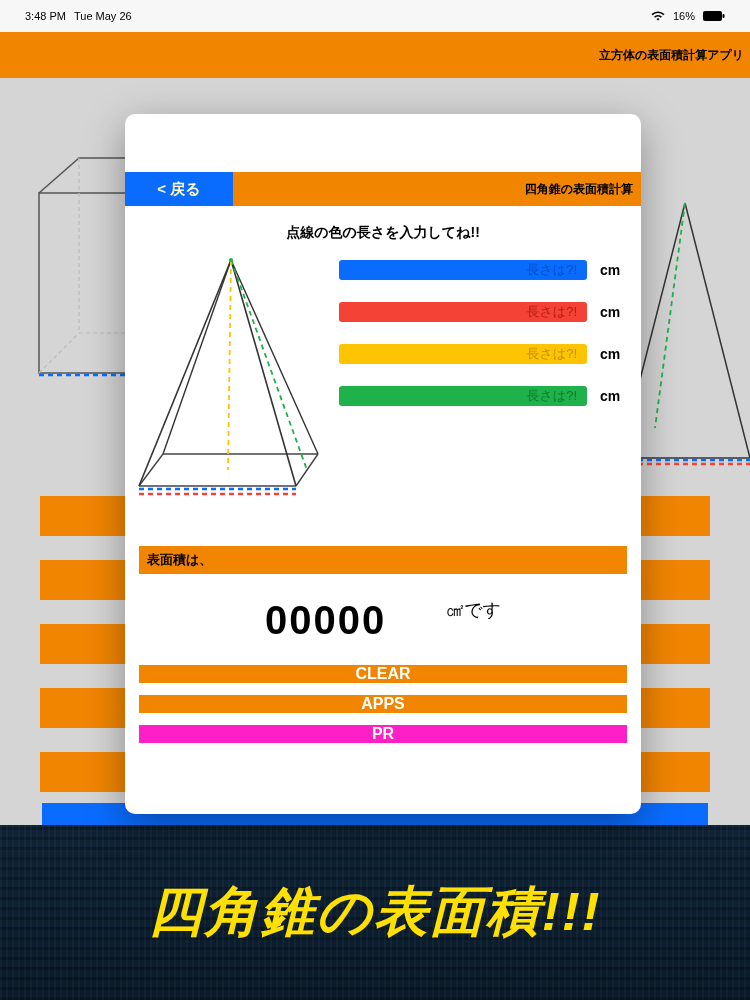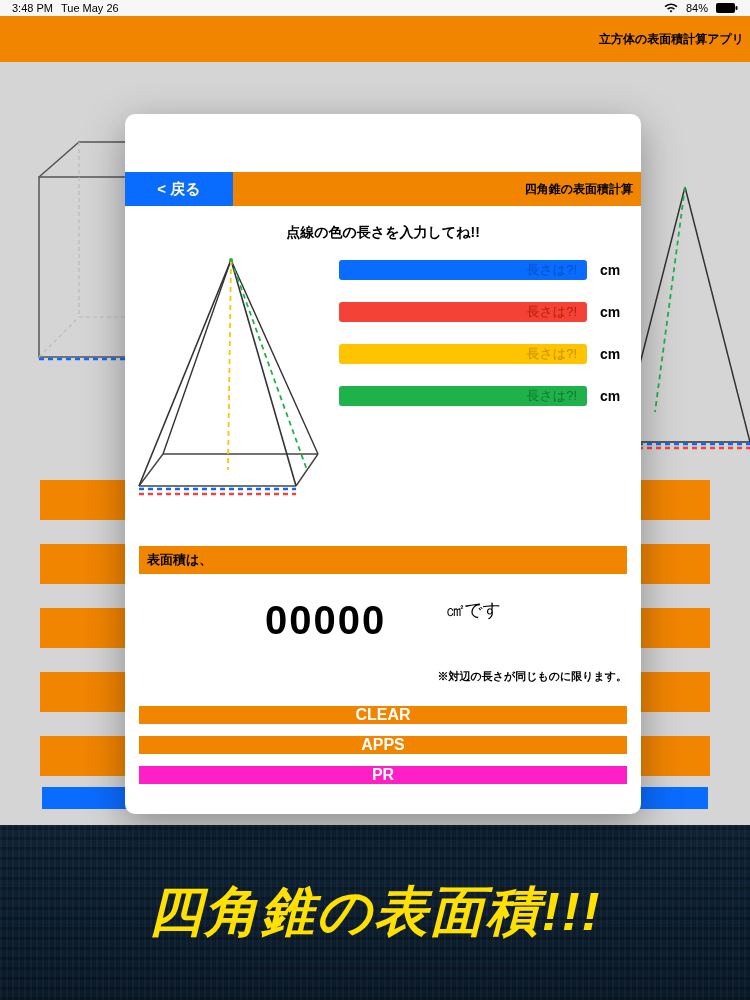--- a/index.html
+++ b/index.html
@@ -3,23 +3,23 @@
 <meta charset="utf-8">
 <style>
 * { margin: 0; padding: 0; box-sizing: border-box; }
 body {
   width: 750px; height: 1000px;
   font-family: -apple-system, "Hiragino Sans", sans-serif;
   background: #d5d5d5;
   overflow: hidden; position: relative;
 }
 .status-bar {
-  height: 16px; background: #f7f7f7;
+  height: 32px; background: #f7f7f7;
   display: flex; justify-content: space-between; align-items: center;
-  padding: 0 12px; font-size: 11px; font-weight: 500;
+  padding: 0 25px; font-size: 11px; font-weight: 500;
 }
 .status-left, .status-right { display: flex; gap: 8px; align-items: center; }
 
 .bg-header {
   height: 46px; background: #f28500;
   display: flex; align-items: center; justify-content: flex-end;
   padding-right: 6px; font-size: 12px; font-weight: 700;
 }
 
 .bg-content { position: relative; height: 730px; }
@@ -120,21 +120,21 @@
   <div class="status-left">
     <span>3:48 PM</span>
     <span>Tue May 26</span>
   </div>
   <div class="status-right">
     <span>
       <svg width="14" height="10" viewBox="0 0 14 10">
           <path d="M7 9.5 L5.5 8 A2 2 0 0 1 8.5 8 Z M3 5.5 A6 6 0 0 1 11 5.5 L9.8 6.7 A4.3 4.3 0 0 0 4.2 6.7 Z M0.5 3 A9.5 9.5 0 0 1 13.5 3 L12.3 4.2 A7.8 7.8 0 0 0 1.7 4.2 Z" fill="#000"></path>
         </svg>
     </span>
-    <span>84%</span>
+    <span>16%</span>
     <span>
       <svg width="22" height="10" viewBox="0 0 22 10">
           <rect x="0" y="0" width="19" height="10" rx="2" fill="#000"></rect>
           <rect x="19.5" y="3" width="2" height="4" rx="1" fill="#000"></rect>
         </svg>
     </span>
   </div>
 </div>
 
 <div class="bg-header">
@@ -239,20 +239,19 @@
       </div>
     </div>
   </div>
 
   <div class="result-label">表面積は、</div>
   <div class="result-row">
     <span class="result-value">00000</span>
     <span class="result-unit">㎠です</span>
   </div>
 
-  <div class="note">※対辺の長さが同じものに限ります。</div>
 
   <div class="btn-row">
     <div class="act-btn b-orange">CLEAR</div>
     <div class="act-btn b-orange">APPS</div>
     <div class="act-btn b-pink">PR</div>
   </div>
 </div>
 
 </body></html>

